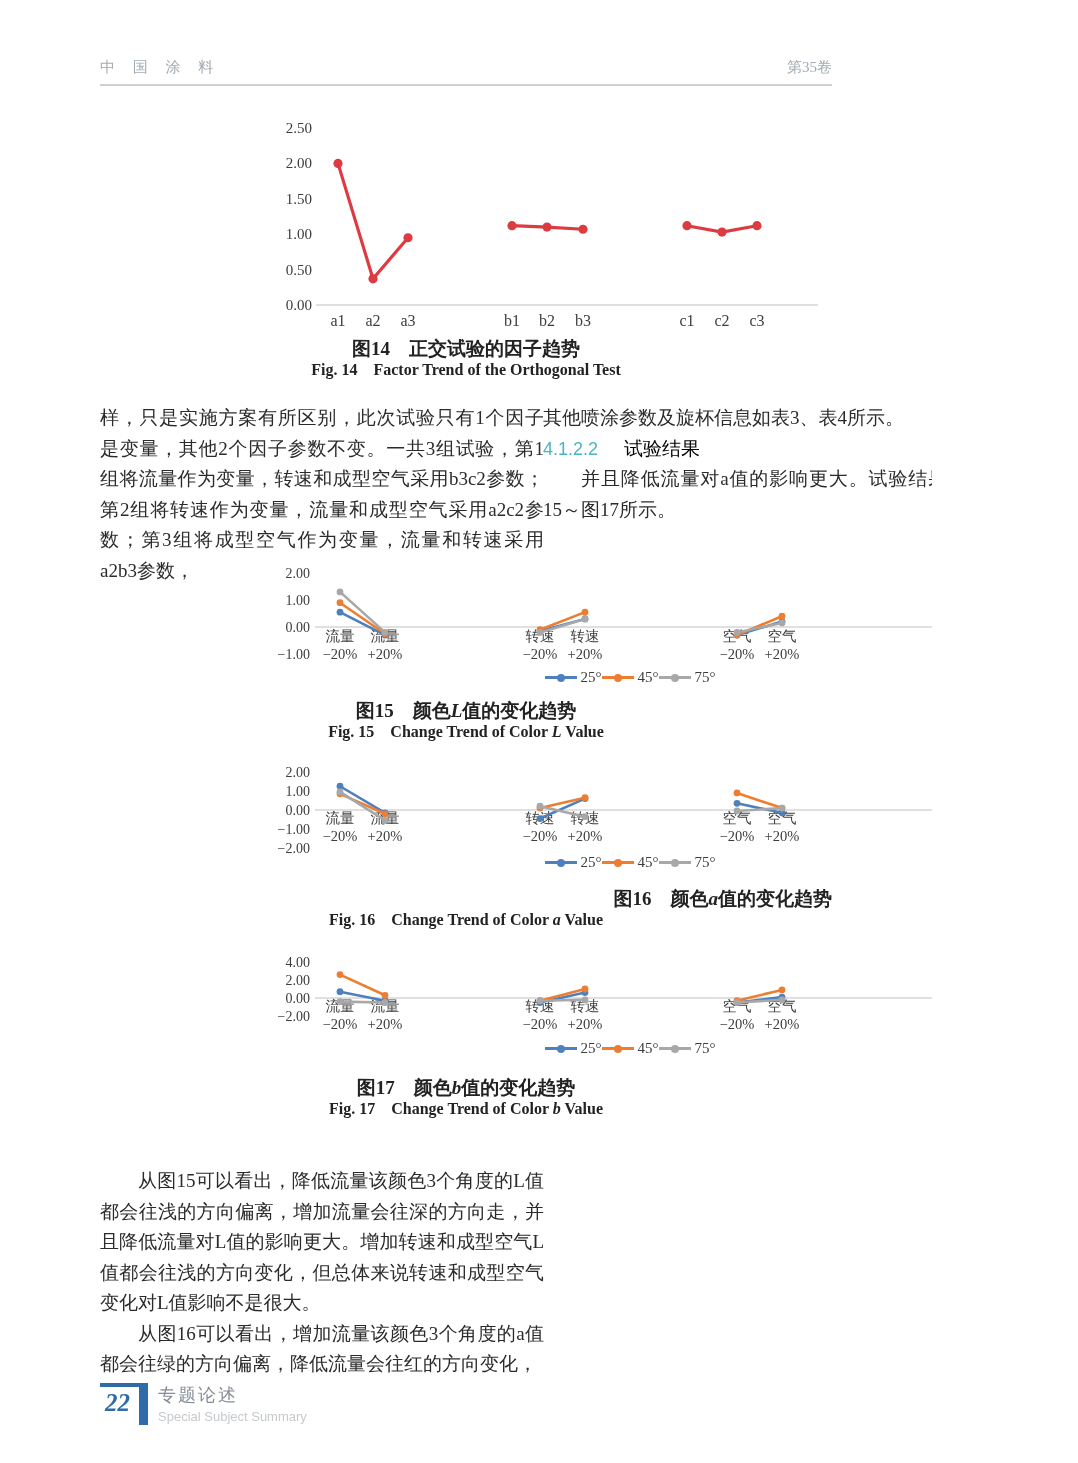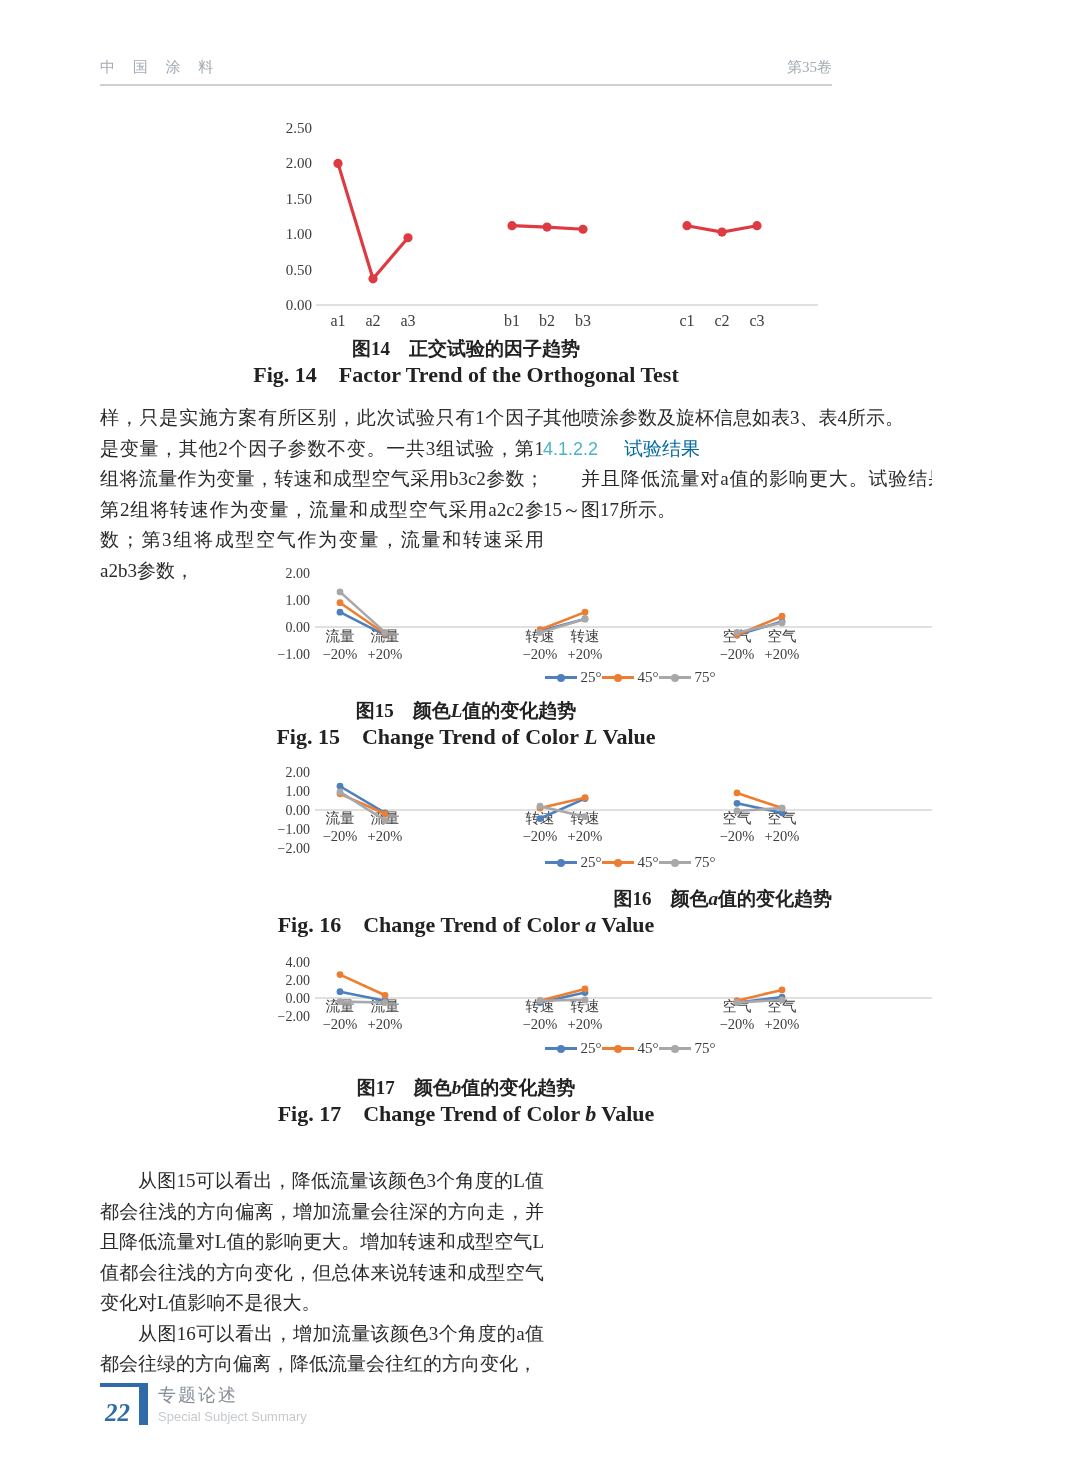--- a/index.html
+++ b/index.html
@@ -17,38 +17,38 @@
   svg{font-family:"Liberation Serif","DejaVu Serif",serif;}
 
   .legend{position:absolute;left:250px;width:760px;display:flex;justify-content:center;}
   .leg-item{display:flex;align-items:center;gap:4px;}
   .leg-line{position:relative;display:inline-block;width:32px;height:3px;}
   .leg-dot{position:absolute;left:12px;top:-2.5px;width:8px;height:8px;border-radius:50%;display:inline-block;}
   .leg-txt{font-size:15px;color:#3d3d3d;}
 
   .cap{position:absolute;left:100px;right:100px;text-align:center;font-weight:bold;color:#222;}
   .cap.zh{font-size:19px;}
-  .cap.en{font-size:22px;}
+  .cap.en{font-size:16px;}
 
   
   .txt{position:absolute;width:444px;font-size:19px;line-height:30.5px;text-align:justify;color:#2b2b2b;}
   .txt p{margin:0;}
   .txt p.ind{text-indent:2em;}
   .col-tl{left:100px;top:403px;}
   .col-tr{left:543px;top:403px;}
   .col-bl{left:100px;top:1166px;}
   .col-br{left:543px;top:1166px;}
   .sec-head{display:flex;align-items:baseline;}
   .sec-num{color:#4cb4c4;font-family:"Liberation Sans",sans-serif;font-size:18px;margin-right:26px;}
-  .sec-title{color:#0369a1;}
+  .sec-title{color:#000000;}
 
   
   .footer{position:absolute;left:100px;top:1383px;display:flex;align-items:flex-start;}
   .pg-num{border-top:4px solid #2f6ba8;color:#2f6ba8;font-style:italic;font-weight:bold;
-          font-size:25px;padding:13px 9px 0 5px;line-height:1;}
+          font-size:25px;padding:3px 9px 0 5px;line-height:1;}
   .pg-bar{width:9px;height:42px;background:#2f6ba8;margin-right:10px;}
   .pg-zh{font-size:18px;color:#858d96;letter-spacing:2px;}
   .pg-en{font-size:13px;color:#c6cacd;font-family:"Liberation Sans",sans-serif;margin-top:2px;text-align:center;}
 </style>
 </head>
 <body>
 
 <div class="page">
 
   <div class="hdr">

